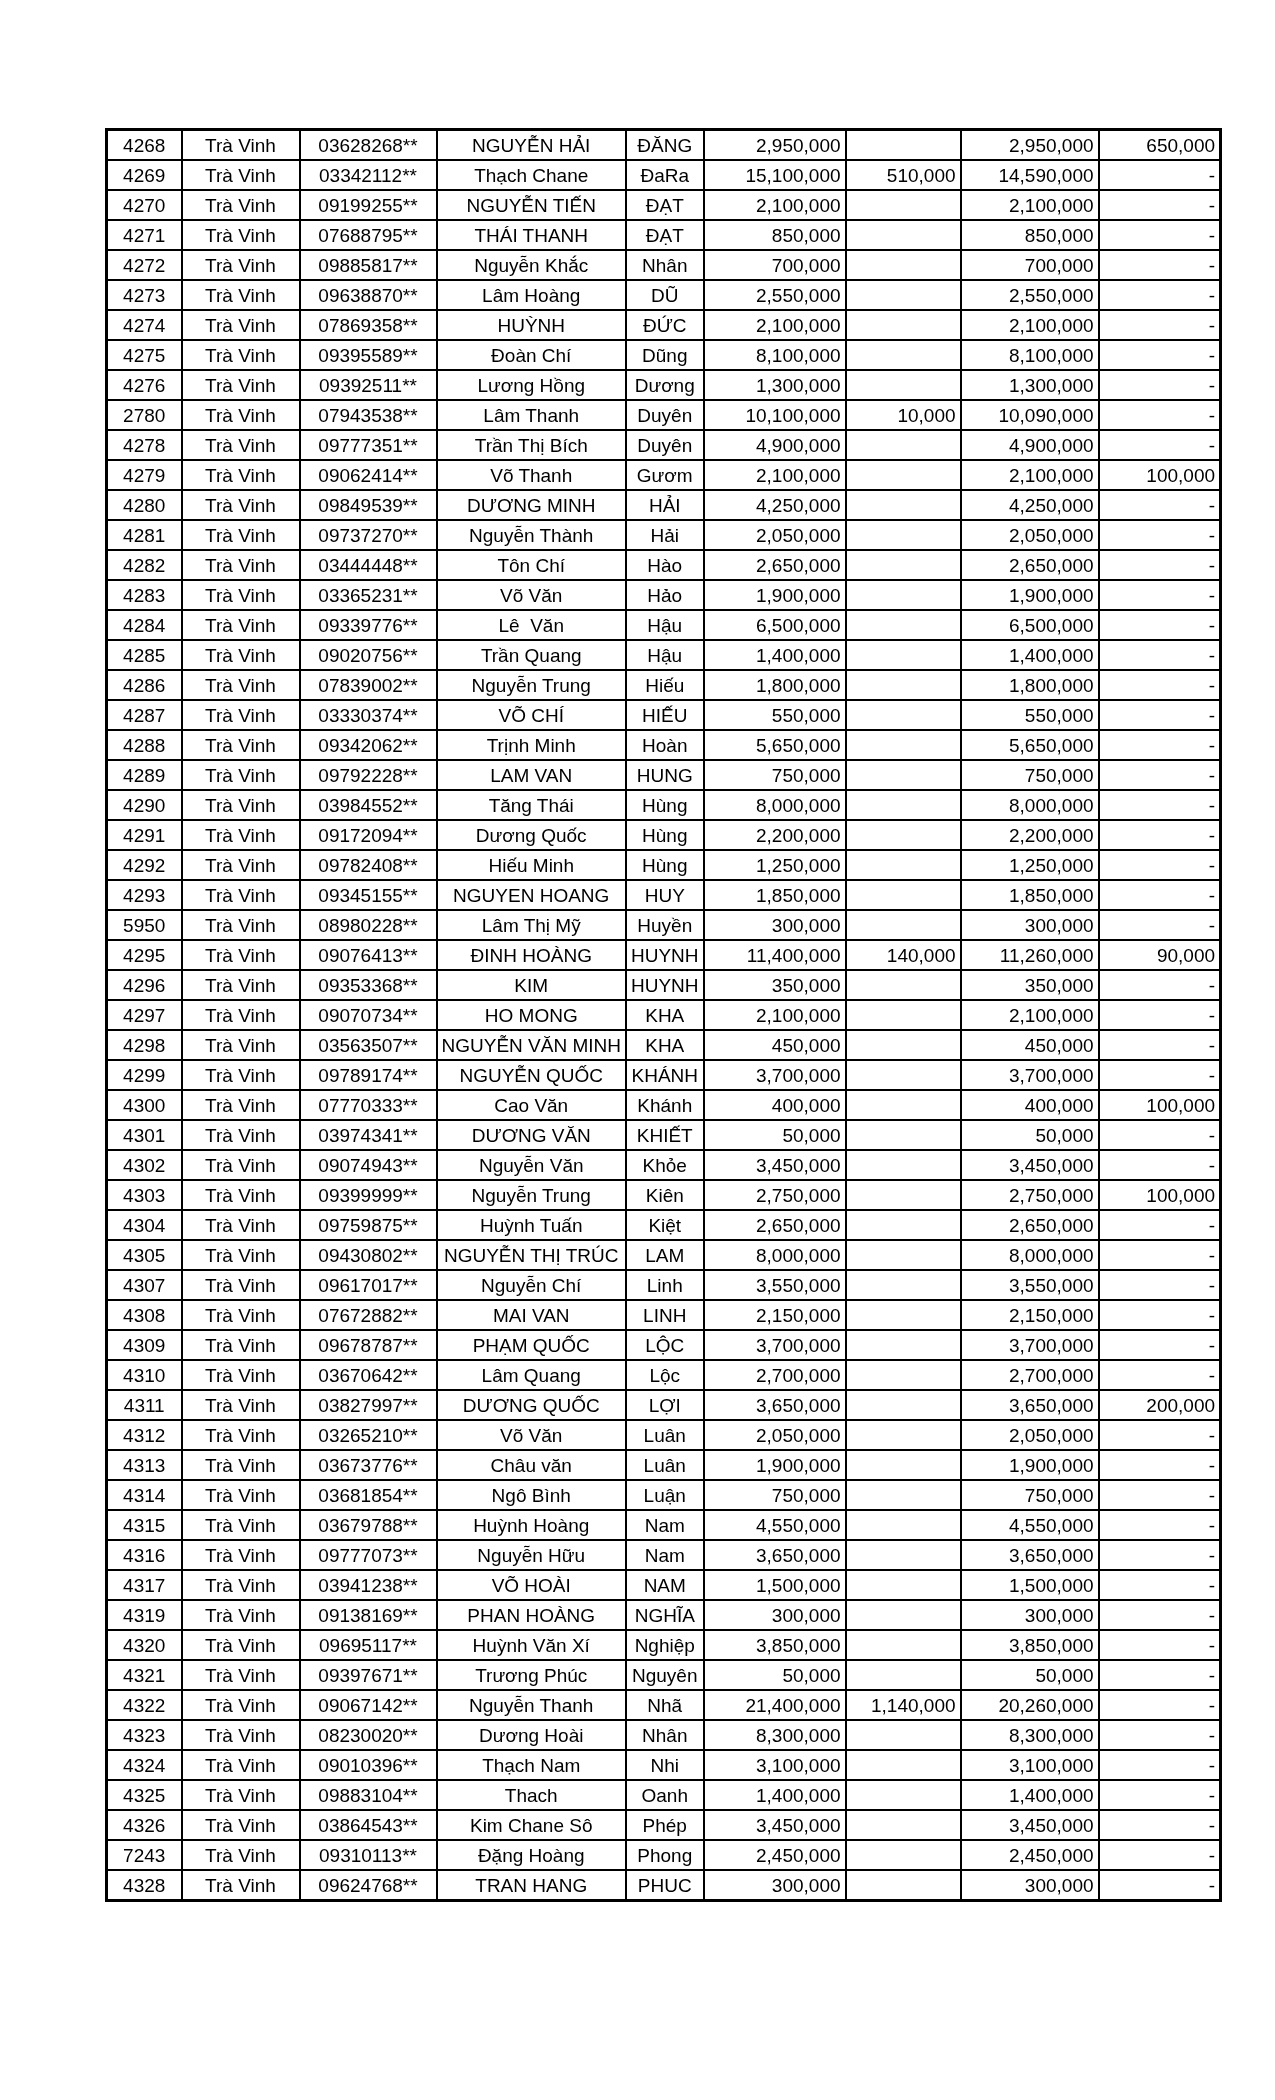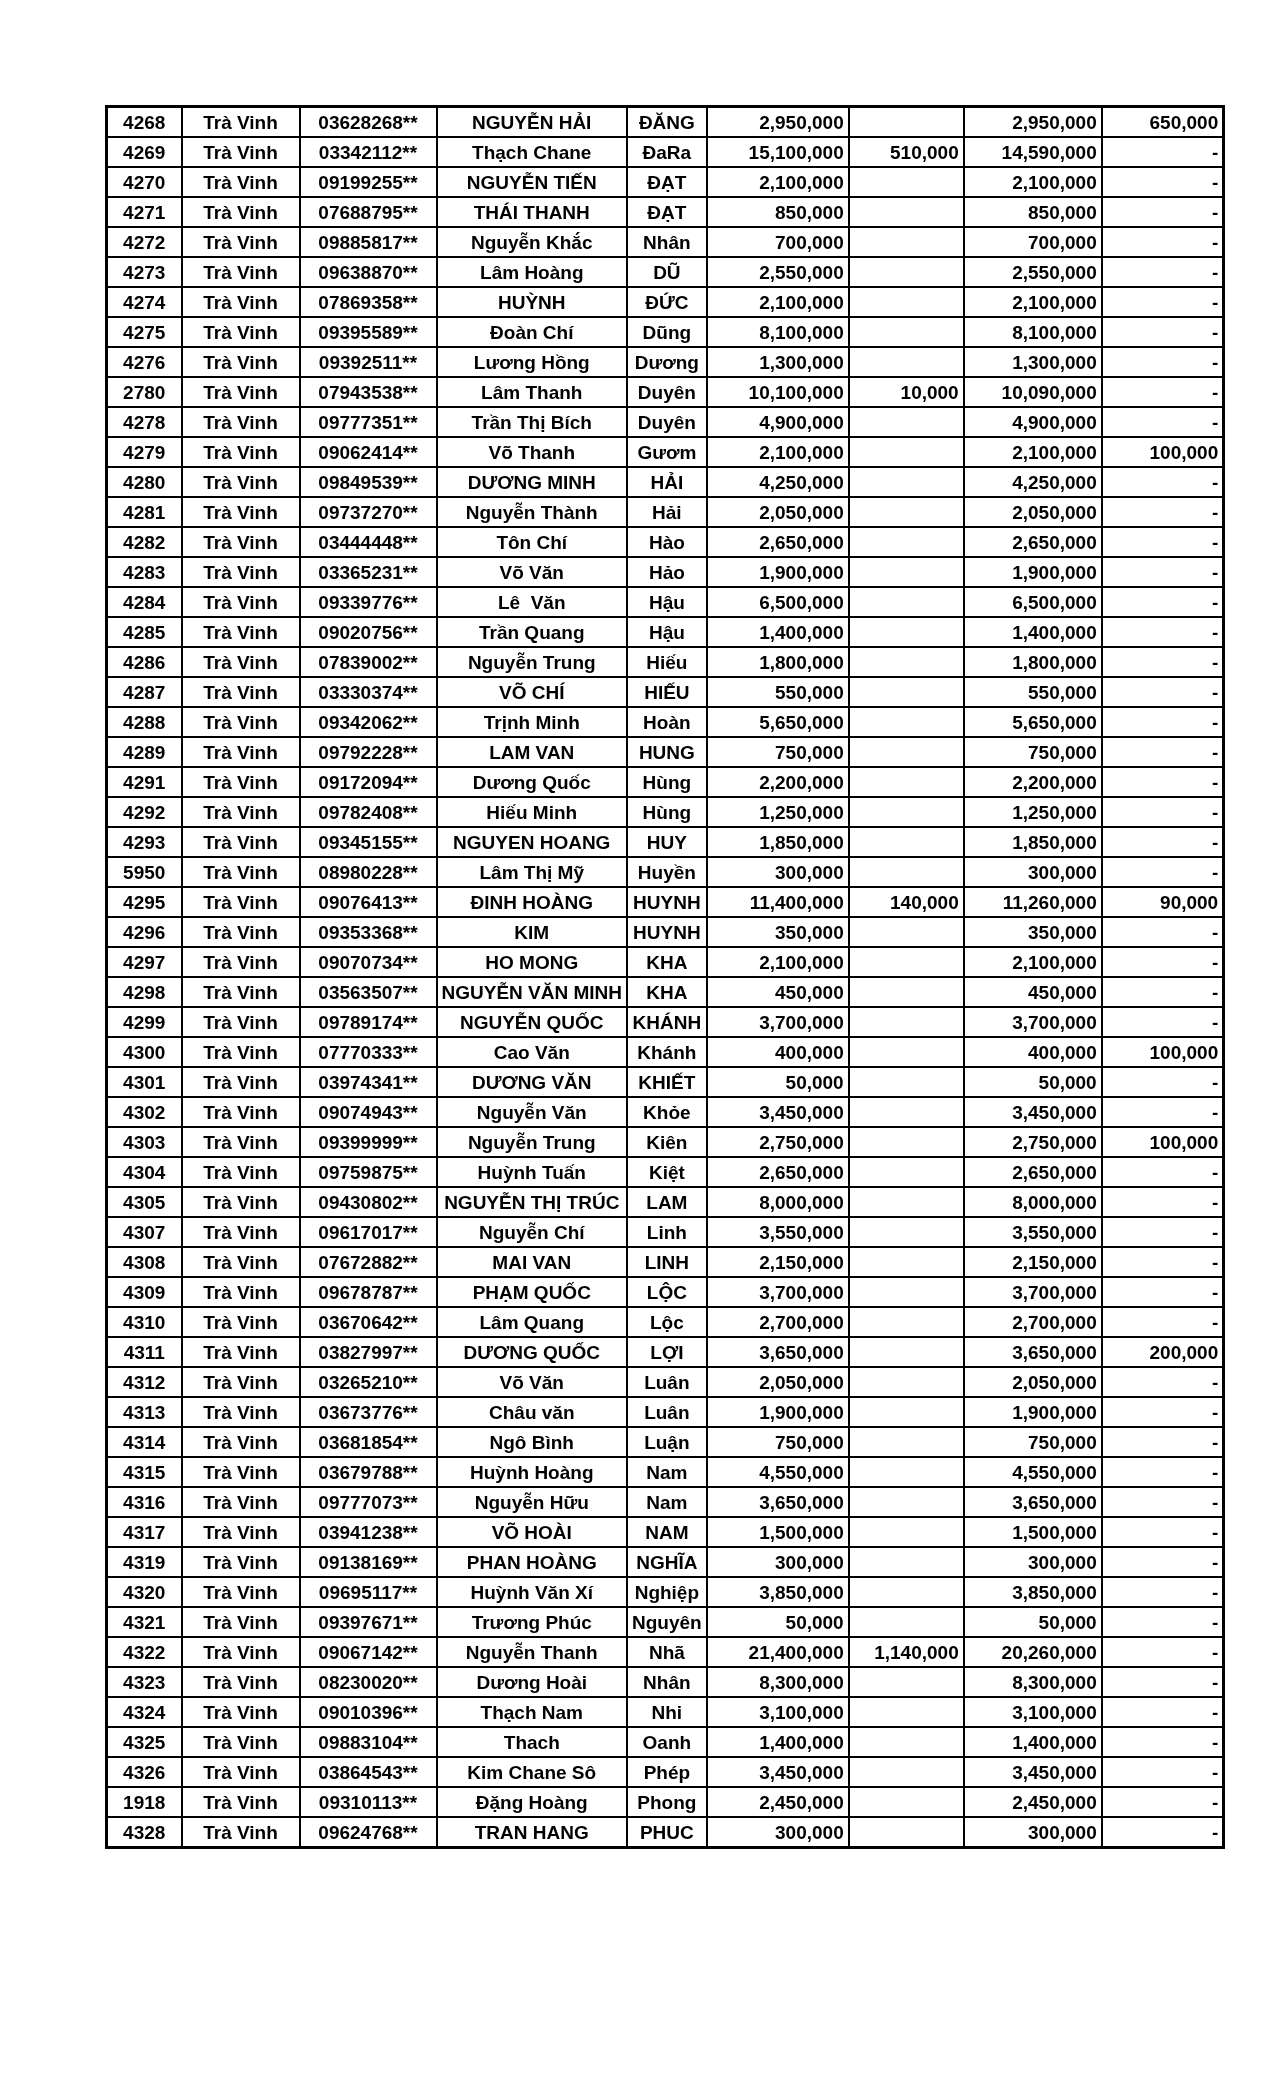--- a/index.html
+++ b/index.html
@@ -9,22 +9,21 @@
     font-family: "Liberation Sans", "DejaVu Sans", sans-serif;
   }
   body {
     width: 1275px;
     height: 2100px;
     position: relative;
   }
   .sheet {
     position: absolute;
     left: 105px;
-    top: 105px;
-    font-weight: bold;
+    top: 128px;
   }
   table.data-table {
     border-collapse: collapse;
     table-layout: fixed;
     border: 3px solid #000000;
   }
   table.data-table td {
     border: 2px solid #000000;
     height: 28px;
     padding: 0 4px;
@@ -293,20 +292,31 @@
           <td class="al-center">Trà Vinh</td>
           <td class="al-center">09792228**</td>
           <td class="cell-name">LAM VAN</td>
           <td class="al-center">HUNG</td>
           <td class="al-num">750,000</td>
           <td class="al-num"></td>
           <td class="al-num">750,000</td>
           <td class="al-dash">-</td>
         </tr>
         <tr>
+          <td class="al-center">4290</td>
+          <td class="al-center">Trà Vinh</td>
+          <td class="al-center">03984552**</td>
+          <td class="cell-name">Tăng Thái</td>
+          <td class="al-center">Hùng</td>
+          <td class="al-num">8,000,000</td>
+          <td class="al-num"></td>
+          <td class="al-num">8,000,000</td>
+          <td class="al-dash">-</td>
+        </tr>
+        <tr>
           <td class="al-center">4291</td>
           <td class="al-center">Trà Vinh</td>
           <td class="al-center">09172094**</td>
           <td class="cell-name">Dương Quốc</td>
           <td class="al-center">Hùng</td>
           <td class="al-num">2,200,000</td>
           <td class="al-num"></td>
           <td class="al-num">2,200,000</td>
           <td class="al-dash">-</td>
         </tr>
@@ -667,21 +677,21 @@
           <td class="al-center">Trà Vinh</td>
           <td class="al-center">03864543**</td>
           <td class="cell-name">Kim Chane Sô</td>
           <td class="al-center">Phép</td>
           <td class="al-num">3,450,000</td>
           <td class="al-num"></td>
           <td class="al-num">3,450,000</td>
           <td class="al-dash">-</td>
         </tr>
         <tr>
-          <td class="al-center">1918</td>
+          <td class="al-center">7243</td>
           <td class="al-center">Trà Vinh</td>
           <td class="al-center">09310113**</td>
           <td class="cell-name">Đặng Hoàng</td>
           <td class="al-center">Phong</td>
           <td class="al-num">2,450,000</td>
           <td class="al-num"></td>
           <td class="al-num">2,450,000</td>
           <td class="al-dash">-</td>
         </tr>
         <tr>

